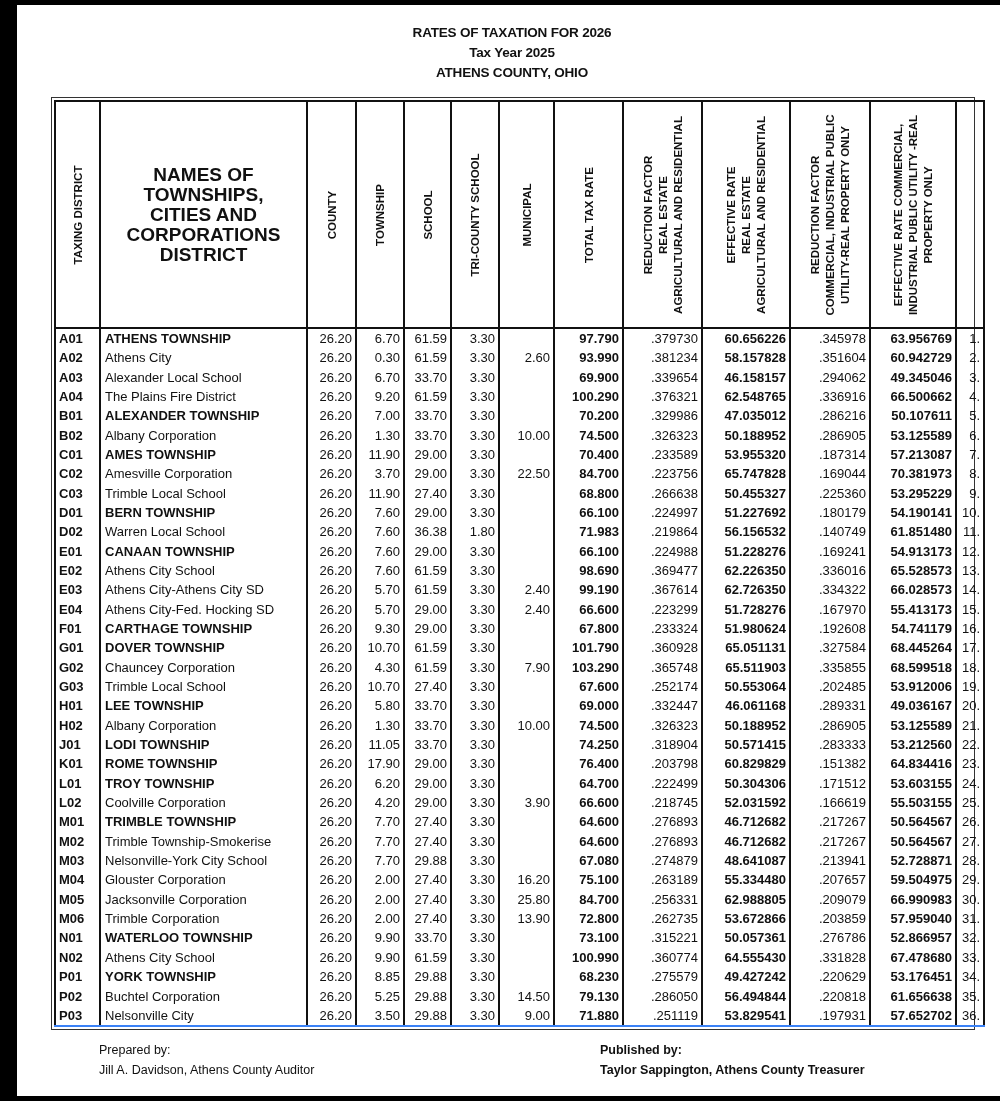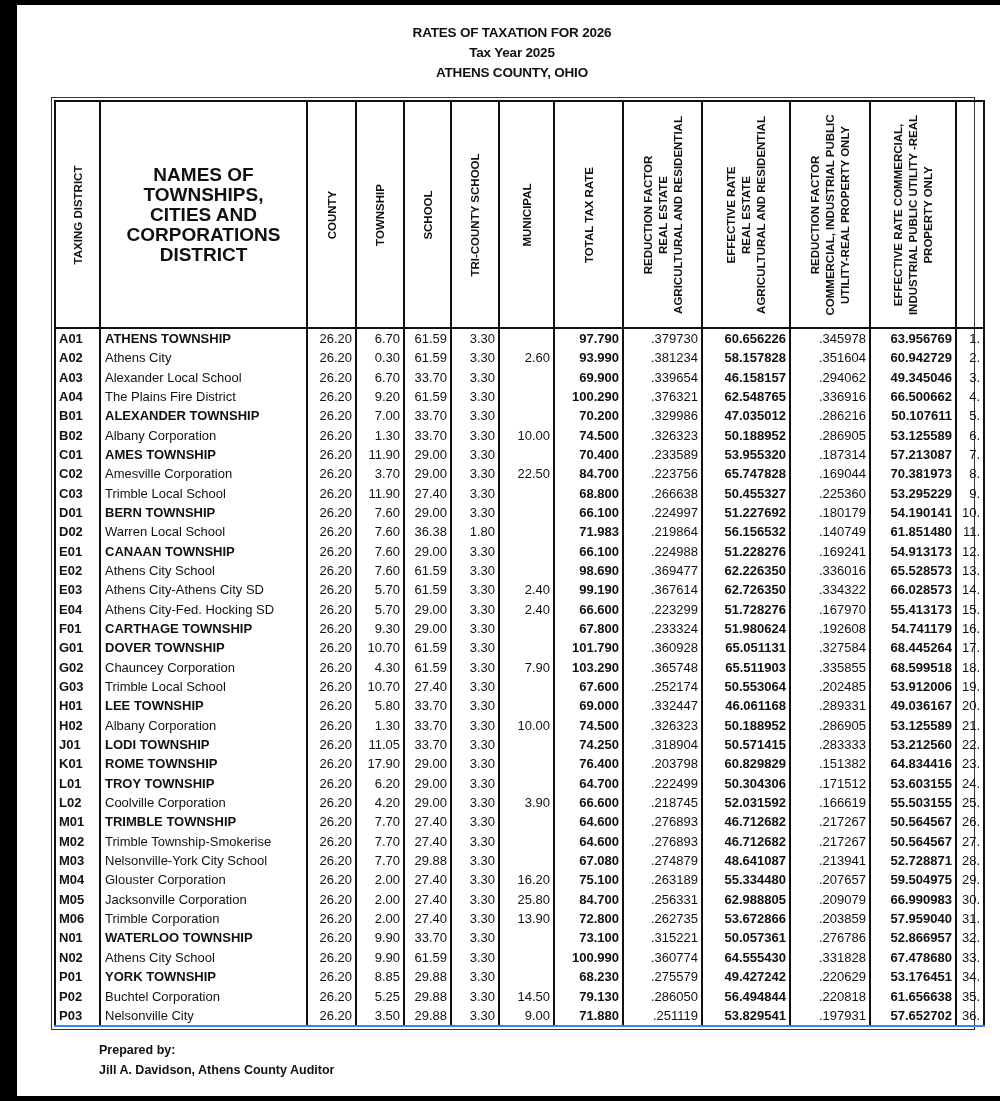--- a/index.html
+++ b/index.html
@@ -32,21 +32,21 @@
     overflow: hidden; padding: 0 3px;
   }
   tbody tr:last-child td { border-bottom: 2px solid #3b82f6; }
   td.code { font-weight: bold; padding-left: 3px; }
   td.name { padding-left: 4px; }
   td.name.bold { font-weight: bold; }
   td.num { text-align: right; padding-right: 3px; }
   td.b { font-weight: bold; }
   td.idx { text-align: right; padding-right: 3px; }
 
-  .footer { position: absolute; top: 1035px; font-weight: bold; font-size: 12.5px; line-height: 20px; }
+  .footer { position: absolute; top: 1035px; font-weight: normal; font-size: 12.5px; line-height: 20px; }
   .footer.left { left: 82px; }
   .footer.right { left: 583px; font-weight: normal; }
   .footer.right div { font-weight: bold; }
 </style>
 </head>
 <body>
 
 <div class="page">
   <div class="titles">
     <div>RATES OF TAXATION FOR 2026</div>
@@ -672,13 +672,17 @@
             <td class="idx">36.</td>
           </tr>
         </tbody>
     </table>
   </div>
 
   <div class="footer left">
     <div>Prepared by:</div>
     <div>Jill A. Davidson, Athens County Auditor</div>
   </div>
+  <div class="footer right">
+    <div>Published by:</div>
+    <div>Taylor Sappington, Athens County Treasurer</div>
+  </div>
 </div>
 
 </body></html>

